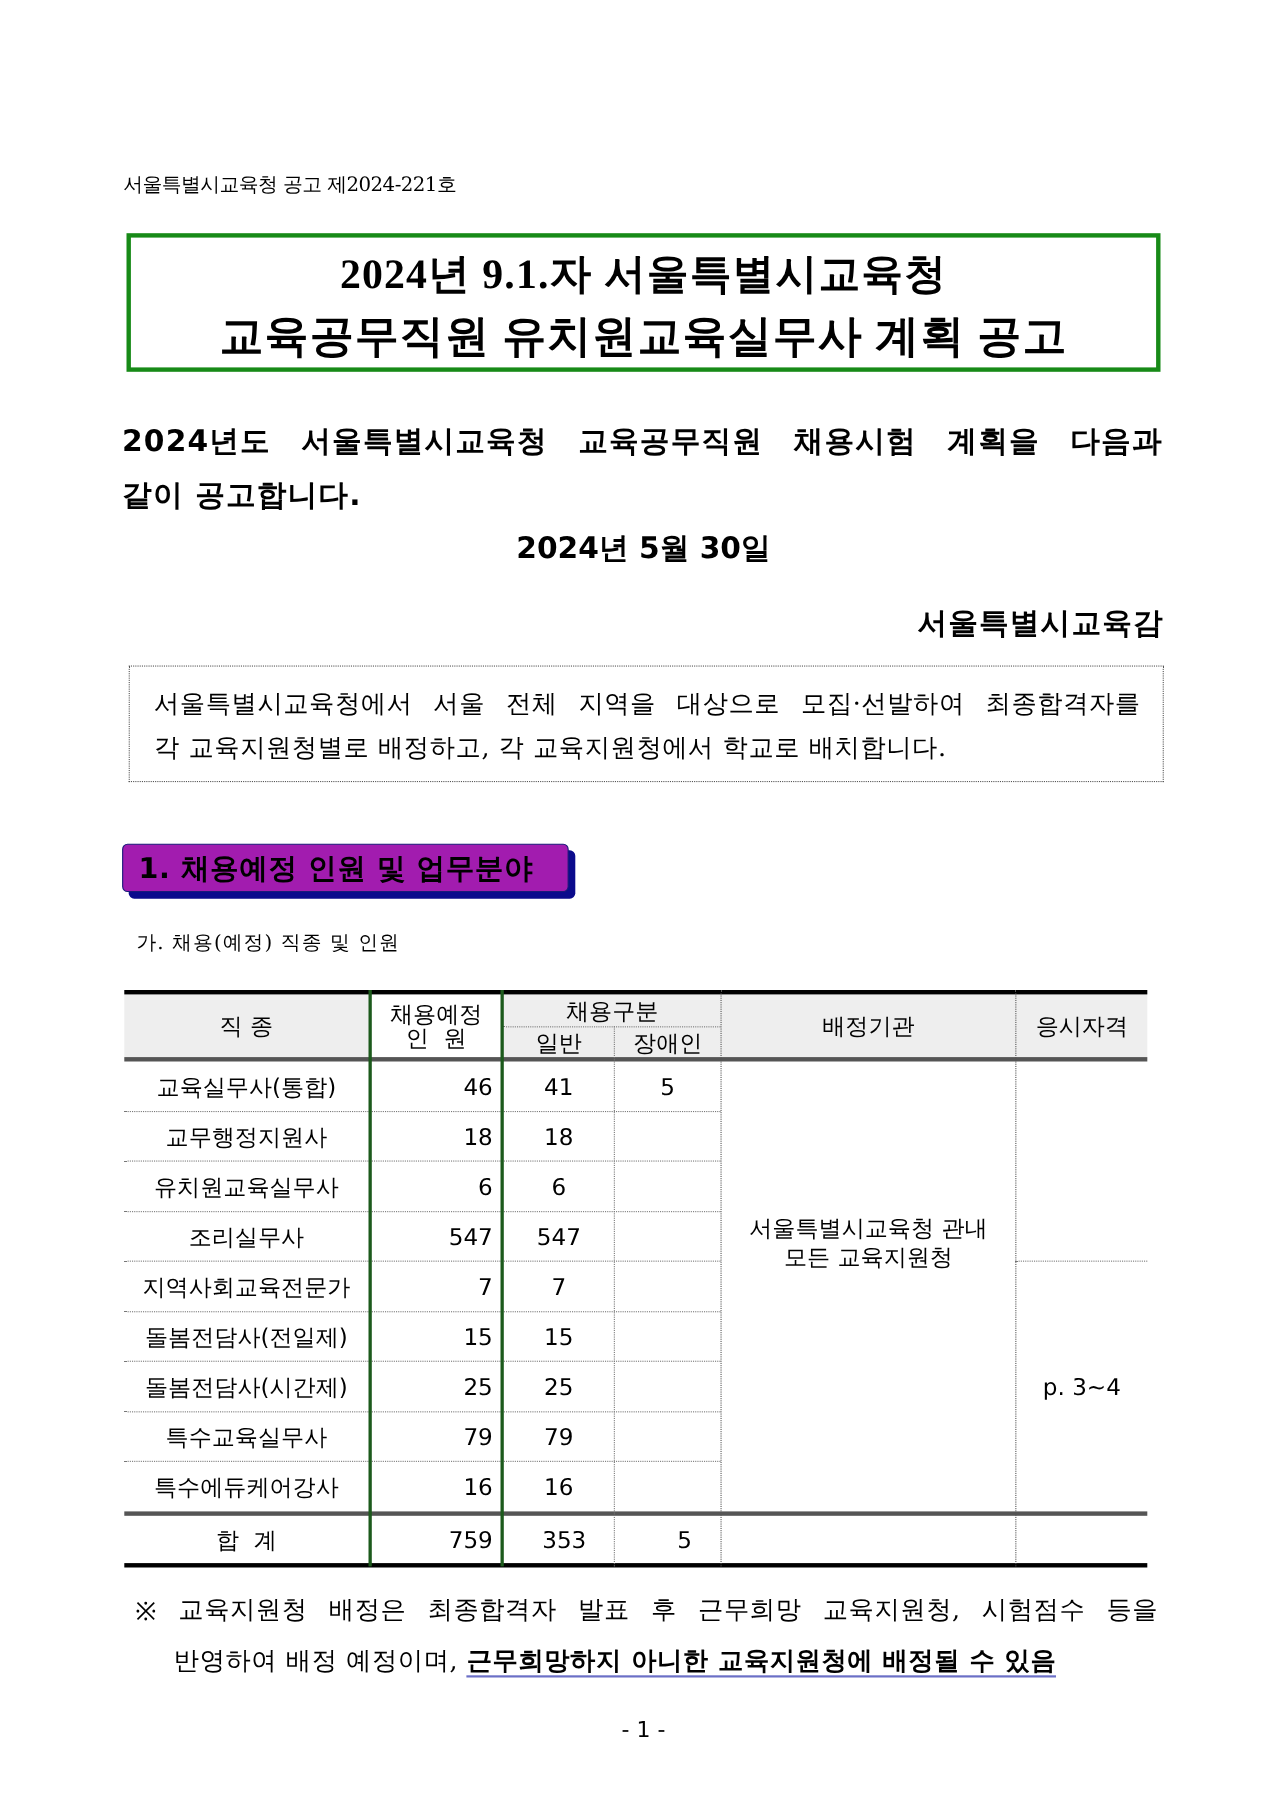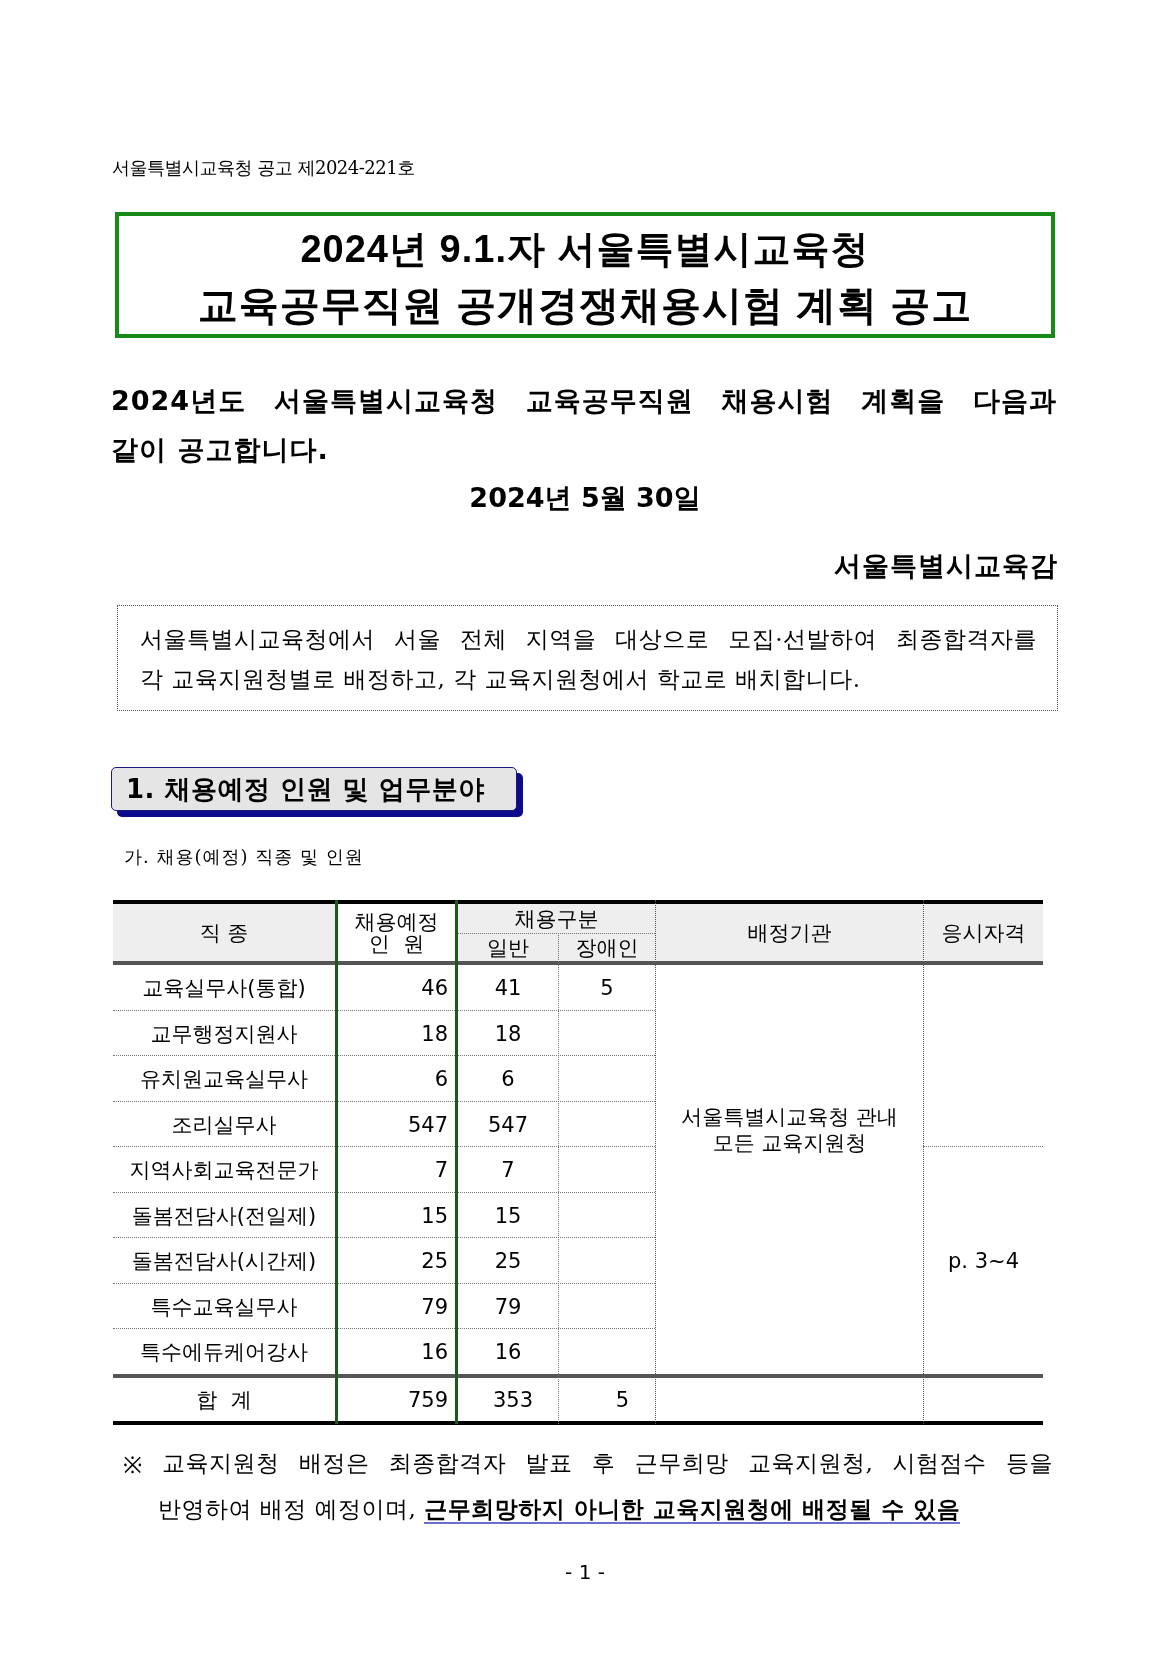--- a/index.html
+++ b/index.html
@@ -5,37 +5,37 @@
   html, body { margin:0; padding:0; background:#ffffff; }
   body { width:1170px; height:1654px; position:relative; overflow:hidden; color:#000;
          font-family:"DejaVu Sans","Liberation Sans",sans-serif; }
   .serif { font-family:"DejaVu Serif","Liberation Serif",serif; }
   .abs { position:absolute; }
 
   #doc-number { left:112px; top:156px; font-size:18px; letter-spacing:-0.5px; }
 
   #title-box { left:115px; top:212px; width:932px; height:118px; border:4px solid #178a17; box-sizing:content-box; }
   #title-box .line { position:absolute; left:0; right:0; text-align:center; font-weight:bold;
-                     font-family:Liberation Sans, sans-serif; letter-spacing:1px; }
+                     font-family:Liberation Serif, serif; letter-spacing:1px; }
   #title-l1 { top:8px; font-size:38px; }
   #title-l2 { top:62px; font-size:40px; }
 
   .intro { left:111px; width:946px; font-size:27px; font-weight:bold; letter-spacing:1px; }
   #intro-1 { top:383px; text-align:justify; text-align-last:justify; }
   #intro-2 { top:432px; }
   #date { left:0; width:1170px; top:480px; text-align:center; font-size:27px; font-weight:bold; }
   #signer { right:112px; top:548px; font-size:27px; font-weight:bold; letter-spacing:1px; }
 
   #notice-box { left:117px; top:605px; width:941px; height:106px; border:1.5px dotted #555; box-sizing:border-box;text-decoration:underline; }
   #notice-box .nline { position:absolute; left:22px; right:20px; font-size:23px; letter-spacing:0.5px; }
   #notice-1 { top:18px; text-align:justify; text-align-last:justify; }
   #notice-2 { top:58px; }
 
   #section-head { left:111px; top:767px; width:406px; height:44px; border:1.5px solid #1a1a7a; border-radius:5px;
-                  background:#e5e5e5; box-shadow:6px 6px 0 #0b0b8c; box-sizing:border-box; }
+                  background:#a21caf; box-shadow:6px 6px 0 #0b0b8c; box-sizing:border-box; }
   #section-head span { position:absolute; left:14px; top:4px; font-size:26px; font-weight:bold; letter-spacing:0.5px; }
 
   #subhead { left:124px; top:845px; font-size:18px; letter-spacing:1px; }
 
   
   #table { left:113px; top:900px; width:930px; }
   .hline { position:absolute; left:0; width:930px; }
   .vline { position:absolute; }
   .cell { position:absolute; font-size:21px; display:flex; align-items:center; justify-content:center; text-align:center; }
   .num { justify-content:flex-end; }
@@ -47,21 +47,21 @@
 
   #page-num { left:0; width:1170px; top:1560px; text-align:center; font-size:20px; }
 </style>
 </head>
 <body>
 
 <div class="abs serif" id="doc-number">서울특별시교육청 공고 제2024-221호</div>
 
 <div class="abs" id="title-box">
   <div class="line" id="title-l1">2024년 9.1.자 서울특별시교육청</div>
-  <div class="line" id="title-l2">교육공무직원 공개경쟁채용시험 계획 공고</div>
+  <div class="line" id="title-l2">교육공무직원 유치원교육실무사 계획 공고</div>
 </div>
 
 <div class="abs intro" id="intro-1">2024년도 서울특별시교육청 교육공무직원 채용시험 계획을 다음과</div>
 <div class="abs intro" id="intro-2">같이 공고합니다.</div>
 <div class="abs" id="date">2024년 5월 30일</div>
 <div class="abs" id="signer">서울특별시교육감</div>
 
 <div class="abs" id="notice-box">
   <div class="nline serif" id="notice-1">서울특별시교육청에서 서울 전체 지역을 대상으로 모집·선발하여 최종합격자를</div>
   <div class="nline serif" id="notice-2">각 교육지원청별로 배정하고, 각 교육지원청에서 학교로 배치합니다.</div>

